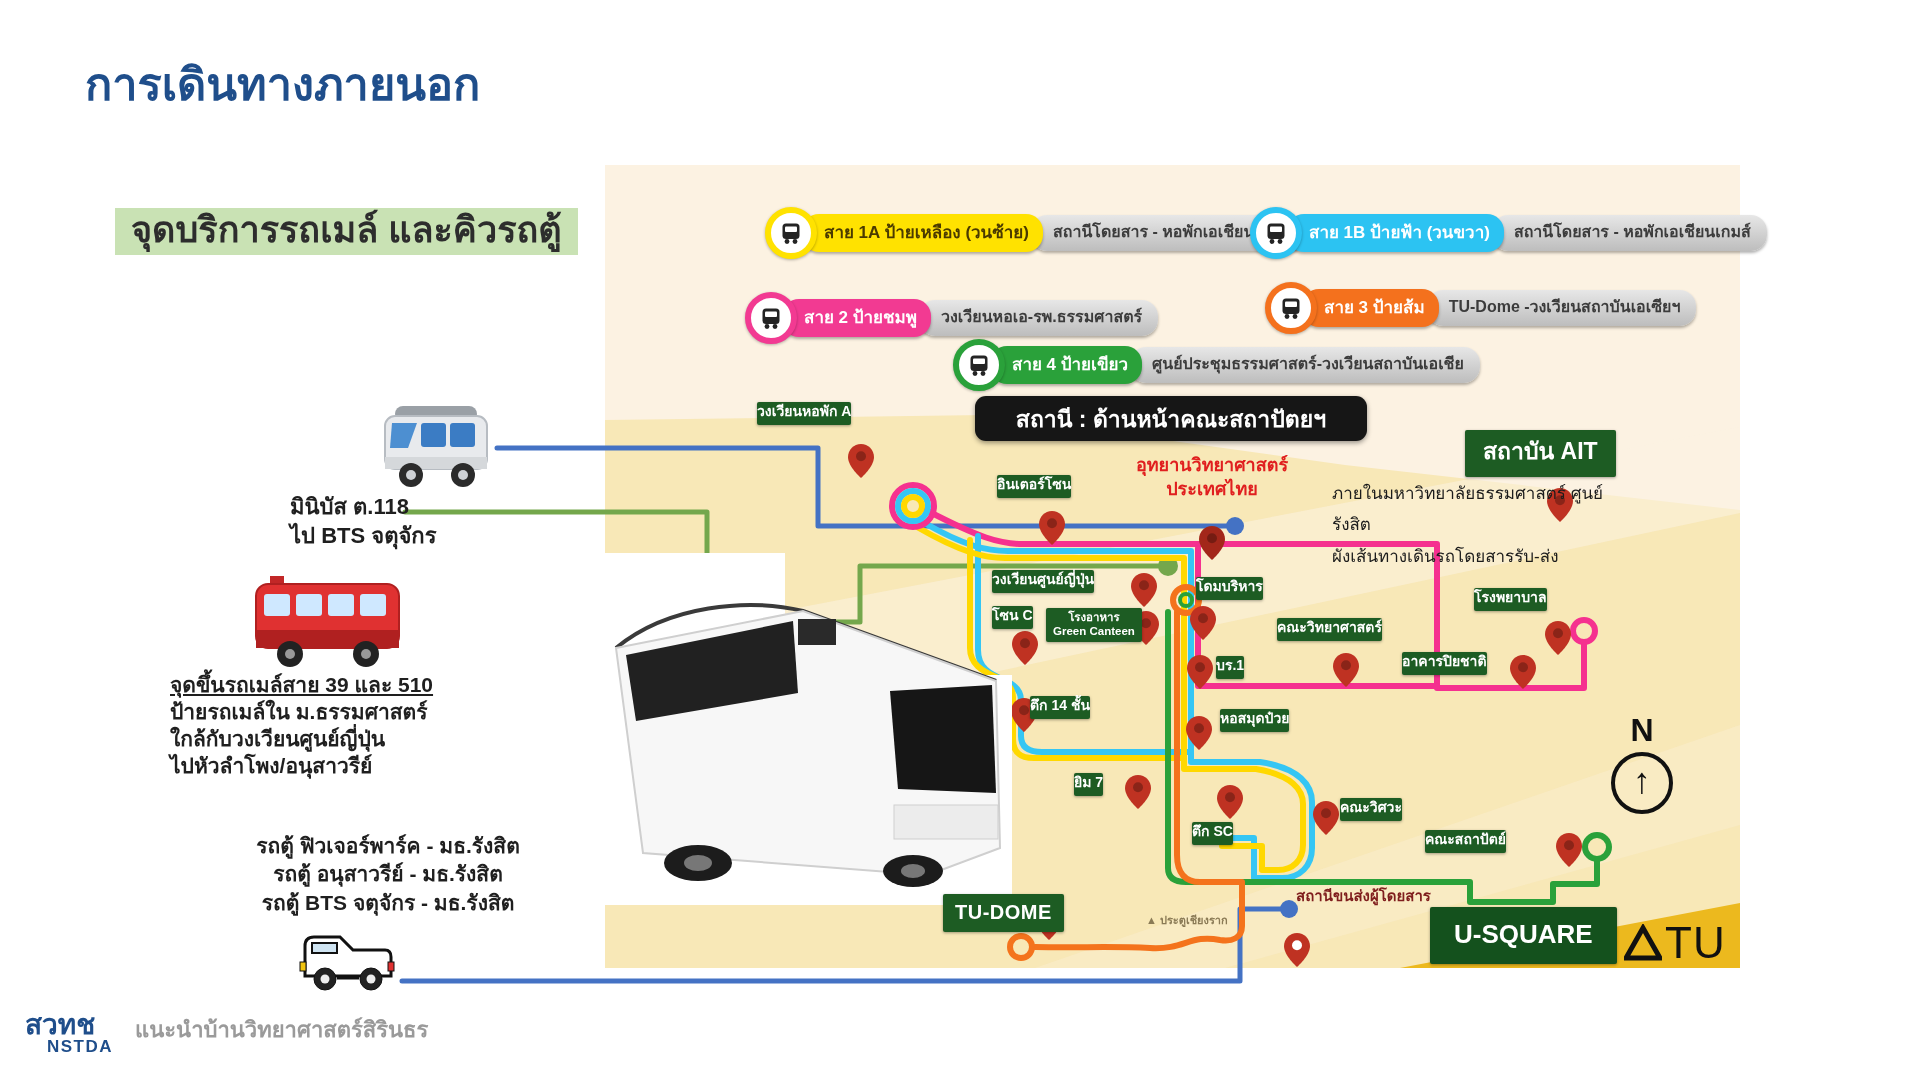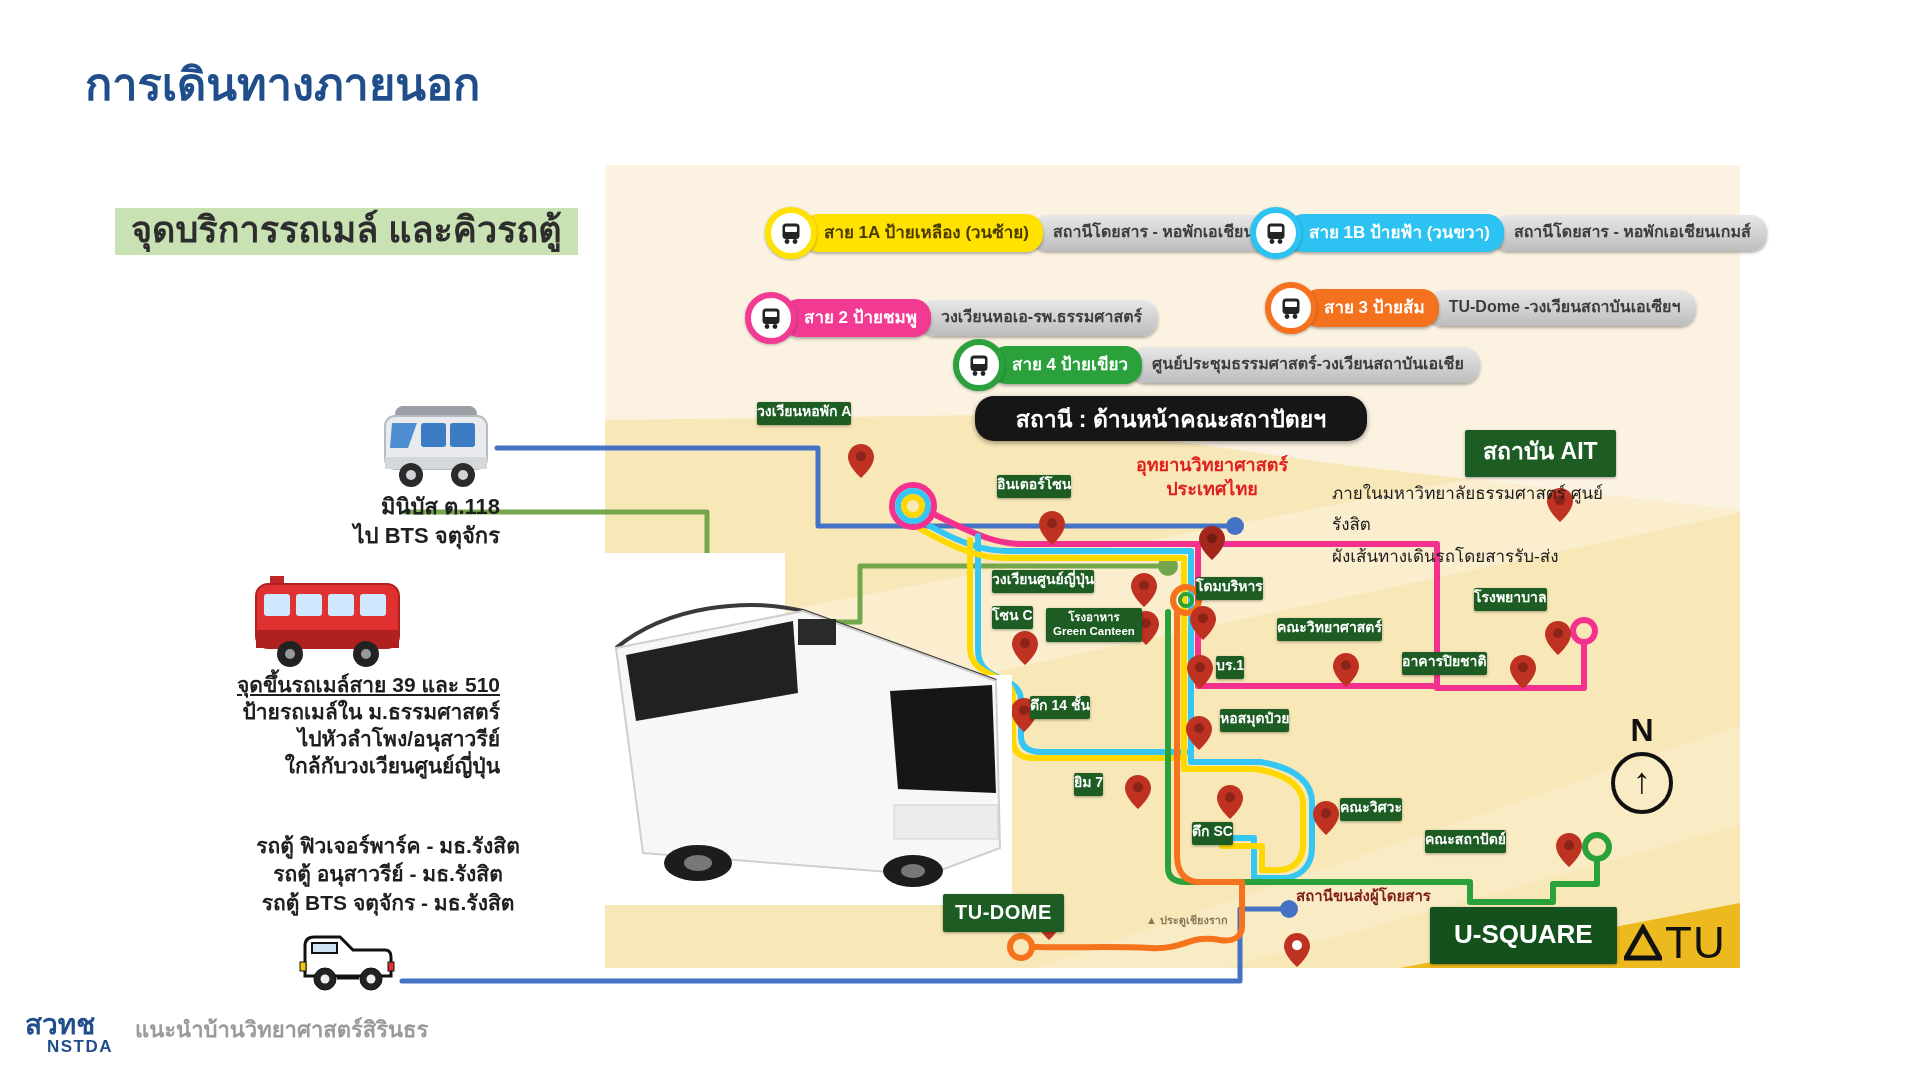--- a/index.html
+++ b/index.html
@@ -6,21 +6,21 @@
   body{font-family:"Liberation Sans","DejaVu Sans",sans-serif;}
   .stage{position:relative;width:1920px;height:1074px;overflow:hidden;background:#fff;}
 
   #page-title{position:absolute;left:85px;top:48px;margin:0;font-size:45px;font-weight:bold;
     color:var(--title-blue);z-index:4;}
   #page-subtitle{position:absolute;left:115px;top:208px;font-size:36px;font-weight:bold;color:#2d2d2d;
     background:var(--subtitle-bg);padding:0 16px 4px;line-height:1.2;z-index:4;white-space:nowrap;}
 
   
   .veh{position:absolute;z-index:4;}
-  .cap{position:absolute;z-index:4;color:#1f1f1f;font-weight:600;text-align:right;}
+  .cap{position:absolute;z-index:4;color:#1f1f1f;font-weight:600;text-align:left;}
   #minibus-caption{left:290px;top:492px;width:210px;font-size:22px;line-height:1.32;}
   #bus-stop-block{left:170px;top:672px;width:330px;font-size:21px;line-height:1.28;}
   #bus-stop-block .hd{text-decoration:underline;font-weight:700;}
   #van-routes-block{left:248px;top:832px;width:280px;font-size:21px;line-height:1.35;text-align:center;}
 
   
   #mapsvg{position:absolute;left:0;top:0;z-index:1;}
   .rt{fill:none;stroke-width:6;stroke-linejoin:round;stroke-linecap:round;}
   .rt.y{stroke:var(--yellow);} .rt.c{stroke:var(--cyan);} .rt.p{stroke:var(--pink);}
   .rt.o{stroke:var(--orange);} .rt.g{stroke:var(--green);}
@@ -45,21 +45,21 @@
   .licon{width:40px;height:40px;background:#fff;border:6px solid #000;border-radius:50%;
     display:flex;align-items:center;justify-content:center;z-index:2;flex:none;
     box-shadow:0 1px 3px rgba(0,0,0,.3);}
   .lbadge{margin-left:-15px;padding:4px 14px 7px 22px;border-radius:17px;font-size:17px;font-weight:700;
     box-shadow:0 2px 3px rgba(0,0,0,.3);white-space:nowrap;z-index:1;}
   .lroute{margin-left:-12px;padding:4px 16px 7px 22px;border-radius:16px;
     background:linear-gradient(#e7e7e7,#bdbdbd);color:#3c3c3c;font-size:16px;font-weight:600;
     box-shadow:0 2px 3px rgba(0,0,0,.3);white-space:nowrap;}
 
   #station-banner{position:absolute;left:975px;top:396px;width:392px;height:45px;
-    background:var(--banner-black);border-radius:19px;color:#fff;font-size:23px;font-weight:700;
+    background:var(--banner-black);border-radius:11px;color:#fff;font-size:23px;font-weight:700;
     display:flex;align-items:center;justify-content:center;z-index:5;box-shadow:0 2px 5px rgba(0,0,0,.4);}
   #science-park{position:absolute;left:1114px;top:453px;width:196px;text-align:center;
     color:var(--red-text);font-weight:700;font-size:18px;line-height:1.35;z-index:5;}
   #route-note{position:absolute;left:1332px;top:478px;width:290px;font-size:17px;color:#1c1c1c;
     line-height:1.85;z-index:5;font-weight:500;}
   #bus-terminal-label{position:absolute;left:1296px;top:884px;font-size:15px;font-weight:700;
     color:#7f1d1d;z-index:5;}
   #gate-label{position:absolute;left:1146px;top:911px;font-size:11px;color:#8a7a55;z-index:5;font-weight:600;}
 
   #compass{position:absolute;left:1608px;top:714px;width:68px;text-align:center;z-index:5;color:#111;}
@@ -258,22 +258,22 @@
   </svg>
 
   <div class="cap" id="minibus-caption">
     <div>มินิบัส ต.118</div>
     <div>ไป BTS จตุจักร</div>
   </div>
 
   <div class="cap" id="bus-stop-block">
     <div class="hd">จุดขึ้นรถเมล์สาย 39 และ 510</div>
     <div>ป้ายรถเมล์ใน ม.ธรรมศาสตร์</div>
+    <div>ใกล้กับวงเวียนศูนย์ญี่ปุ่น</div>
     <div>ไปหัวลำโพง/อนุสาวรีย์</div>
-    <div>ใกล้กับวงเวียนศูนย์ญี่ปุ่น</div>
   </div>
 
   <div class="cap" id="van-routes-block">
     <div>รถตู้ ฟิวเจอร์พาร์ค - มธ.รังสิต</div>
     <div>รถตู้ อนุสาวรีย์ - มธ.รังสิต</div>
     <div>รถตู้ BTS จตุจักร - มธ.รังสิต</div>
   </div>
 
   <div id="station-banner">สถานี : ด้านหน้าคณะสถาปัตยฯ</div>
 

